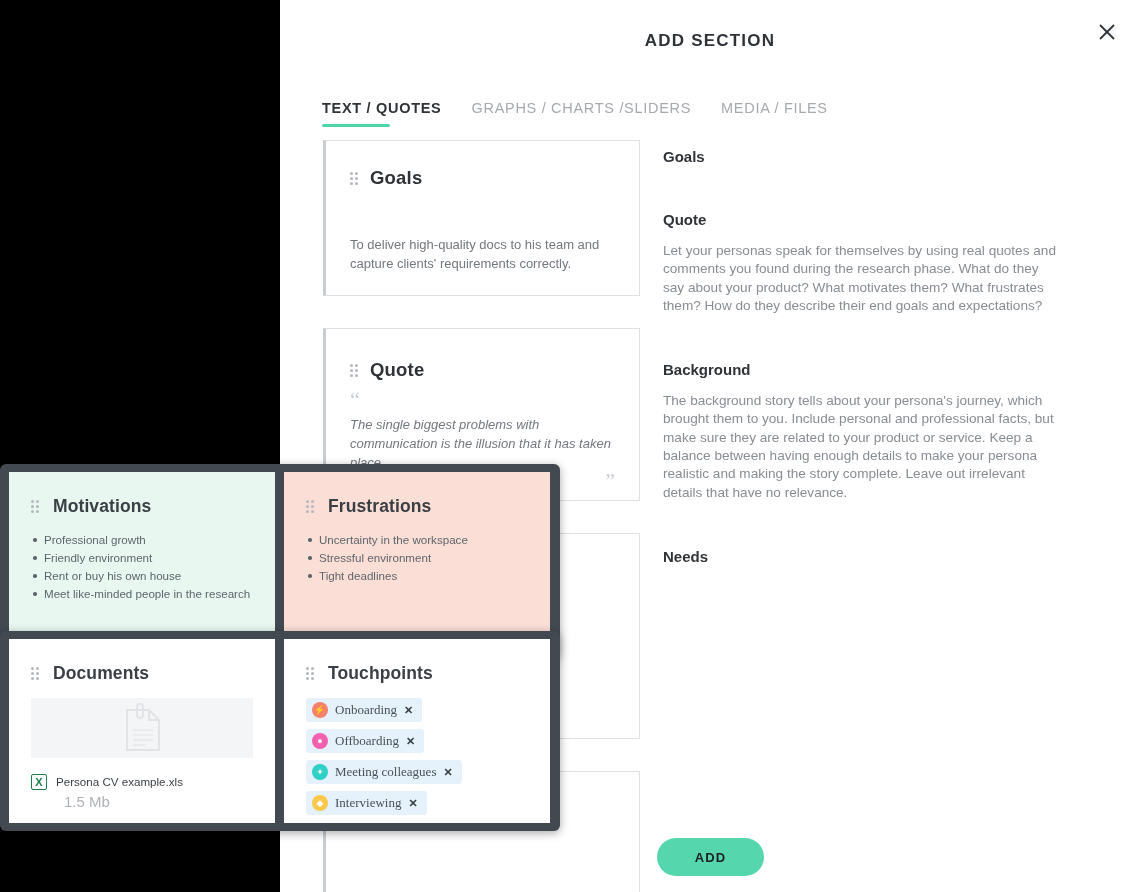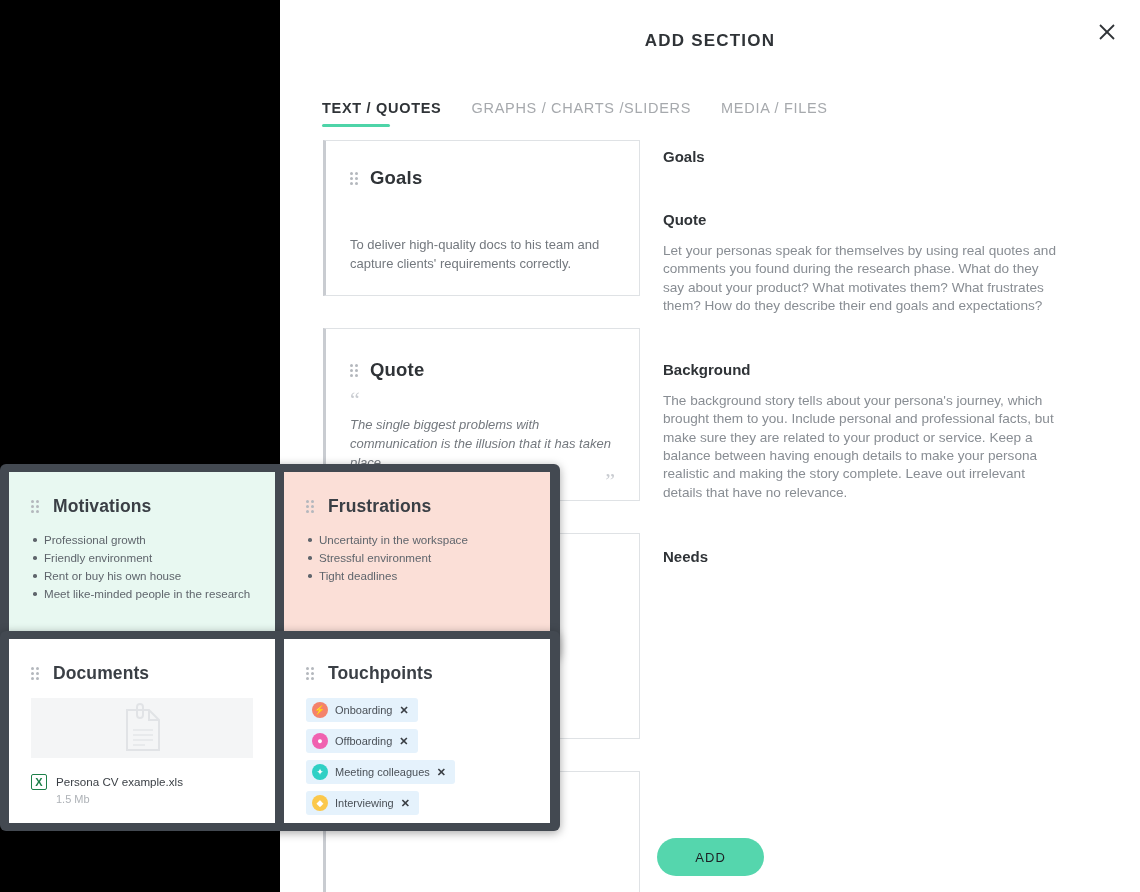--- a/index.html
+++ b/index.html
@@ -90,21 +90,21 @@
   .desc-title { font-size: 15px; font-weight: bold; color: #2f3337; margin-bottom: 14px; }
   .desc-text { font-size: 13.6px; line-height: 18.3px; color: #888d93; }
 
   
   .add-btn {
     position: absolute; left: 377px; bottom: 16px;
     width: 107px; height: 38px; border-radius: 19px;
     background: #55d6ad; color: #1c2024;
     border: none; cursor: pointer;
     font-family: "Liberation Sans", sans-serif;
-    font-size: 13px; font-weight: normal; letter-spacing: 1.1px;
+    font-size: 13px; font-weight: bold; letter-spacing: 1.1px;
   }
 
   
   .overlay-row {
     position: absolute;
     background: #434951;
     border-radius: 6px;
     box-shadow: 0 2px 10px rgba(0,0,0,.35);
   }
   .overlay-row.top { left: 0px; top: 432px; width: 560px; height: 194px; margin-top: 32px; }
@@ -141,35 +141,35 @@
   .doc-thumb svg { opacity: .55; }
   .doc-file { display: flex; align-items: flex-start; gap: 9px; margin-top: 14px; }
   .xls-icon {
     flex: 0 0 auto; width: 16px; height: 16px; margin-top: 2px;
     border: 1.6px solid #1d8049; border-radius: 2px;
     color: #1d8049; font-size: 11px; font-weight: bold;
     display: flex; align-items: center; justify-content: center;
     font-family: "Liberation Sans", sans-serif;
   }
   .doc-name { font-size: 11.6px; color: #3a3f45; line-height: 14px; }
-  .doc-size { font-size: 11px; color: #aeb2b7; margin-top: 3px; }
+  .doc-size { font-size: 15px; color: #aeb2b7; margin-top: 3px; margin-left: 8px; }
 
   
   .tags { display: flex; flex-wrap: wrap; gap: 7px 6px; }
   .tag {
     display: inline-flex; align-items: center; gap: 7px;
     background: #e5f2fc; border-radius: 3px;
     padding: 4px 9px 4px 6px; cursor: pointer;
   }
   .tag-dot {
     width: 16px; height: 16px; border-radius: 50%;
     display:flex; align-items:center; justify-content:center;
     color:#fff; font-size:9px; line-height:1;
   }
-  .tag-label { font-size: 11px; color: #4a5057; }
+  .tag-label { font-size: 13px; color: #4a5057; font-family: Liberation Serif, serif; }
   .tag-x { font-size: 11px; color: #3a3f45; font-weight: bold; cursor: pointer; }
 </style>
 </head>
 <body>
 
 <div id="root">
 
   <div class="backdrop"></div>
 
   <div class="modal">

